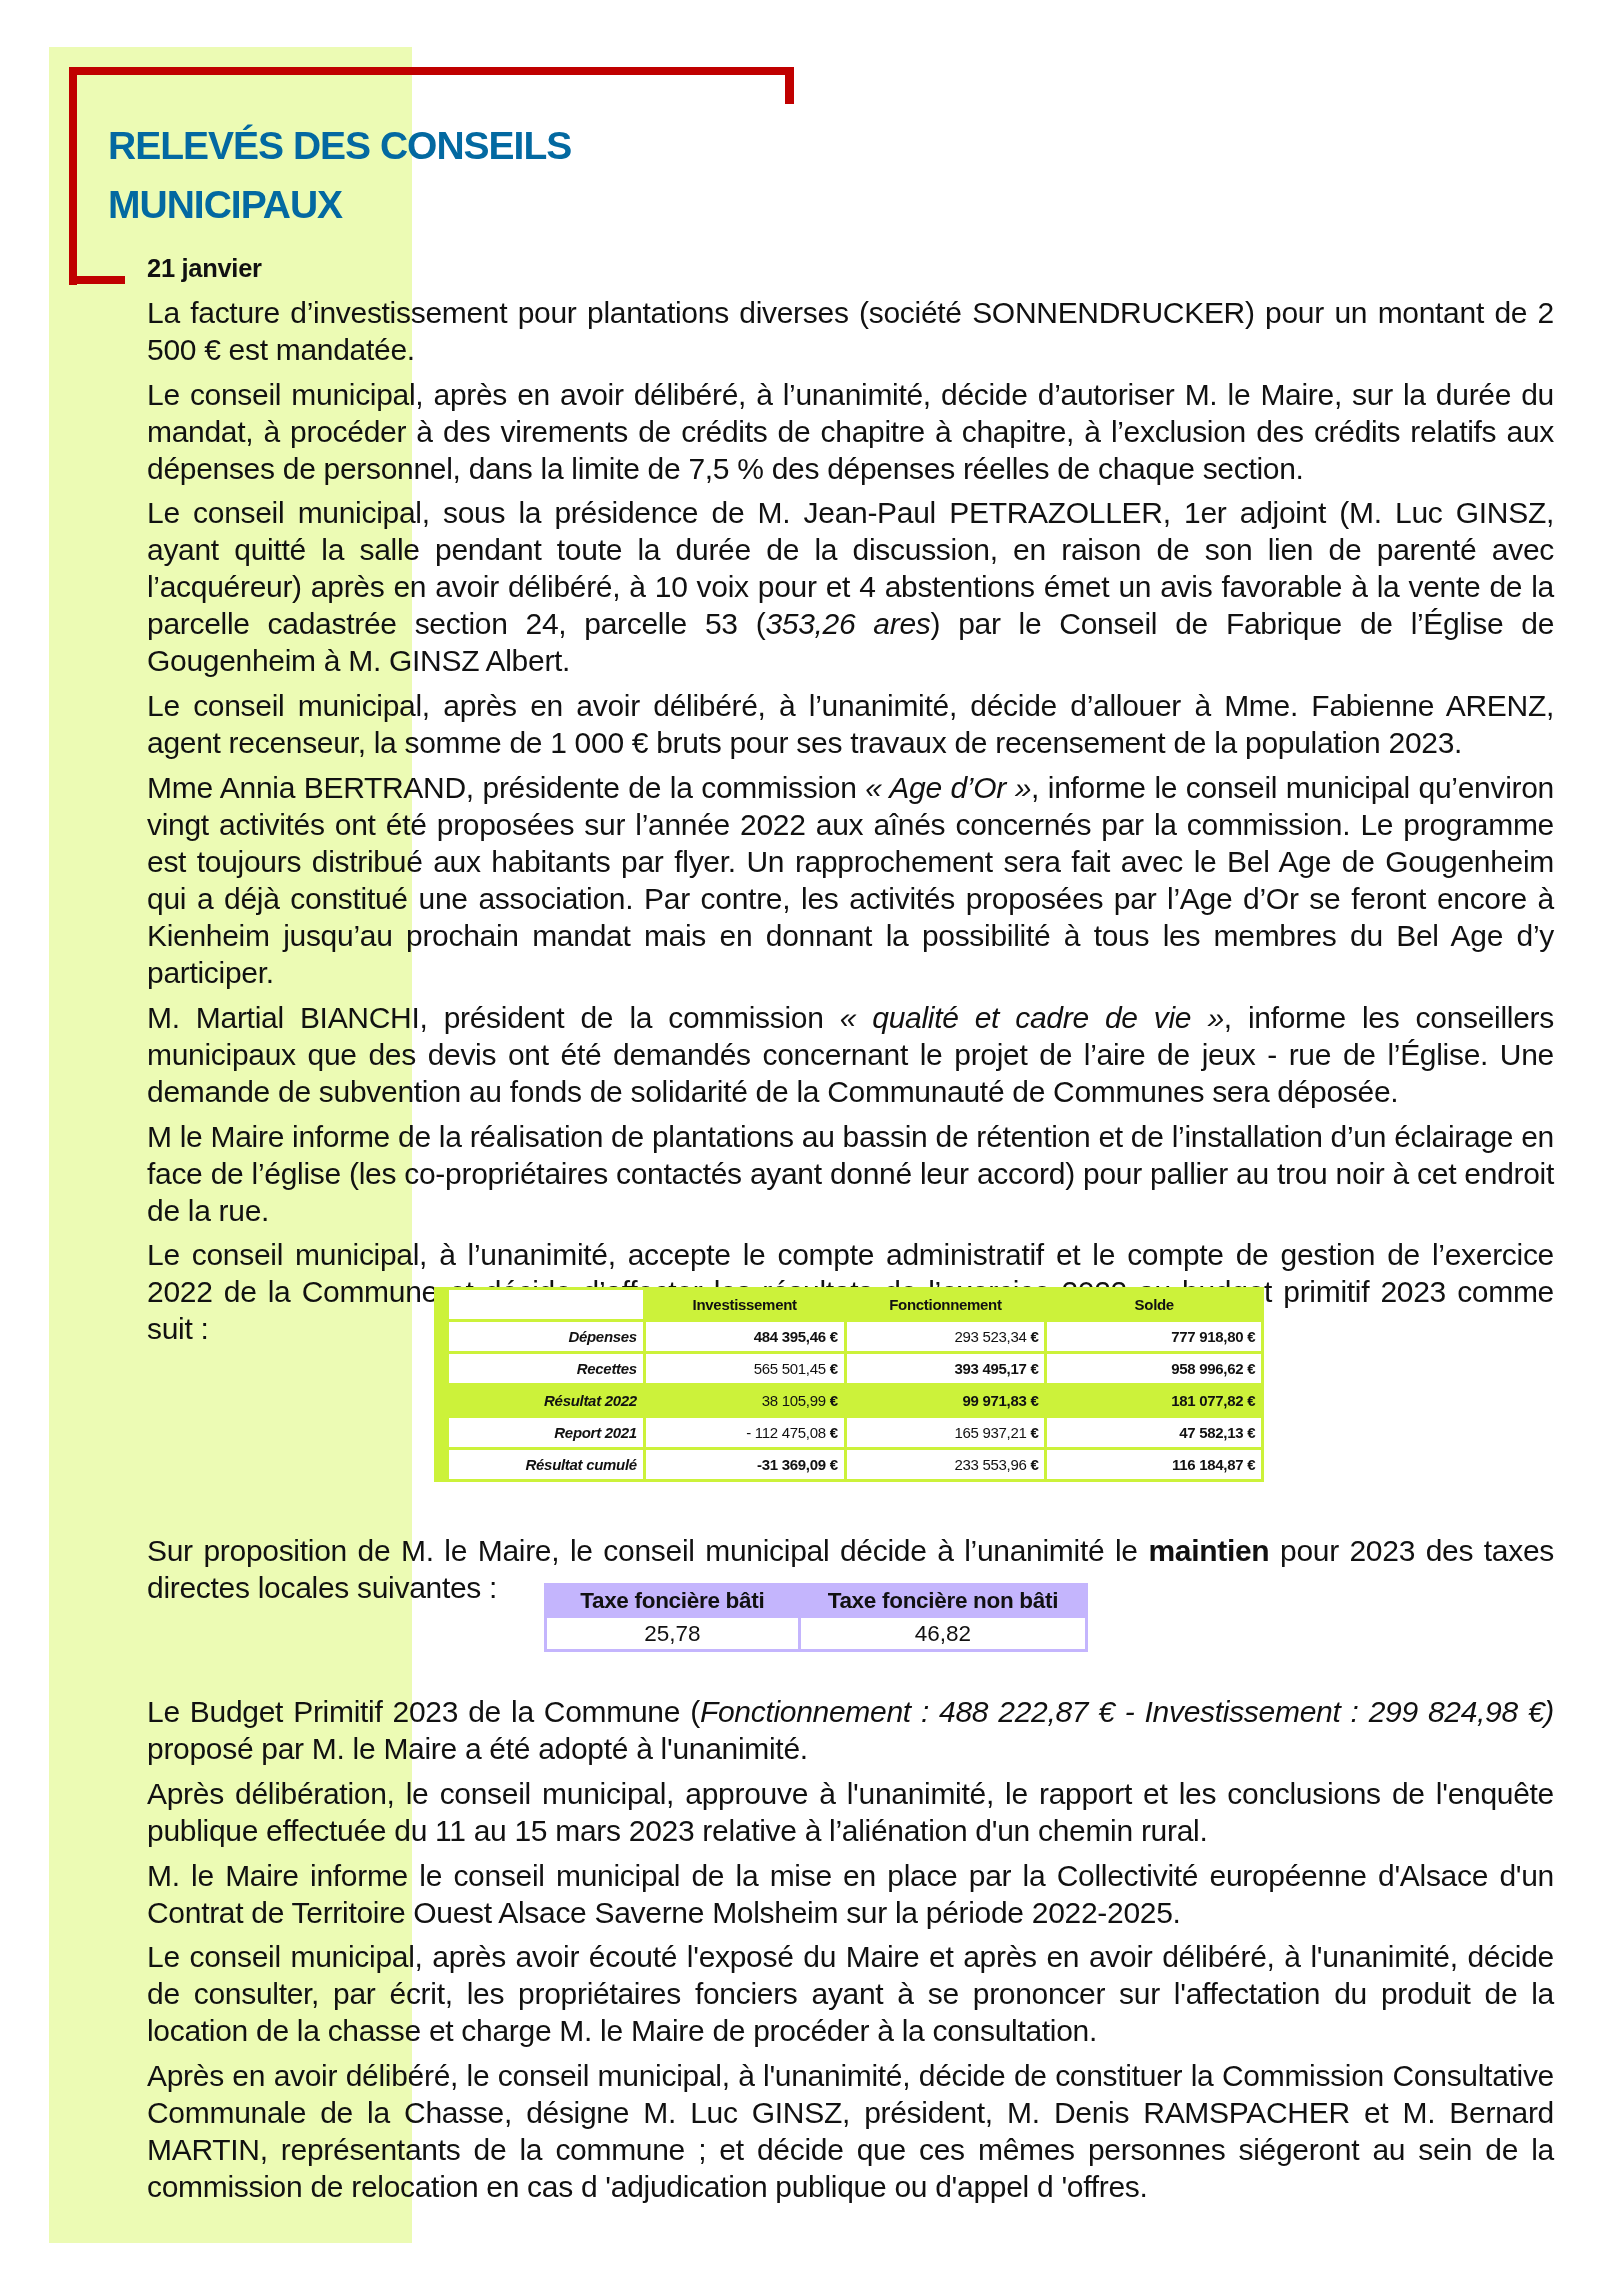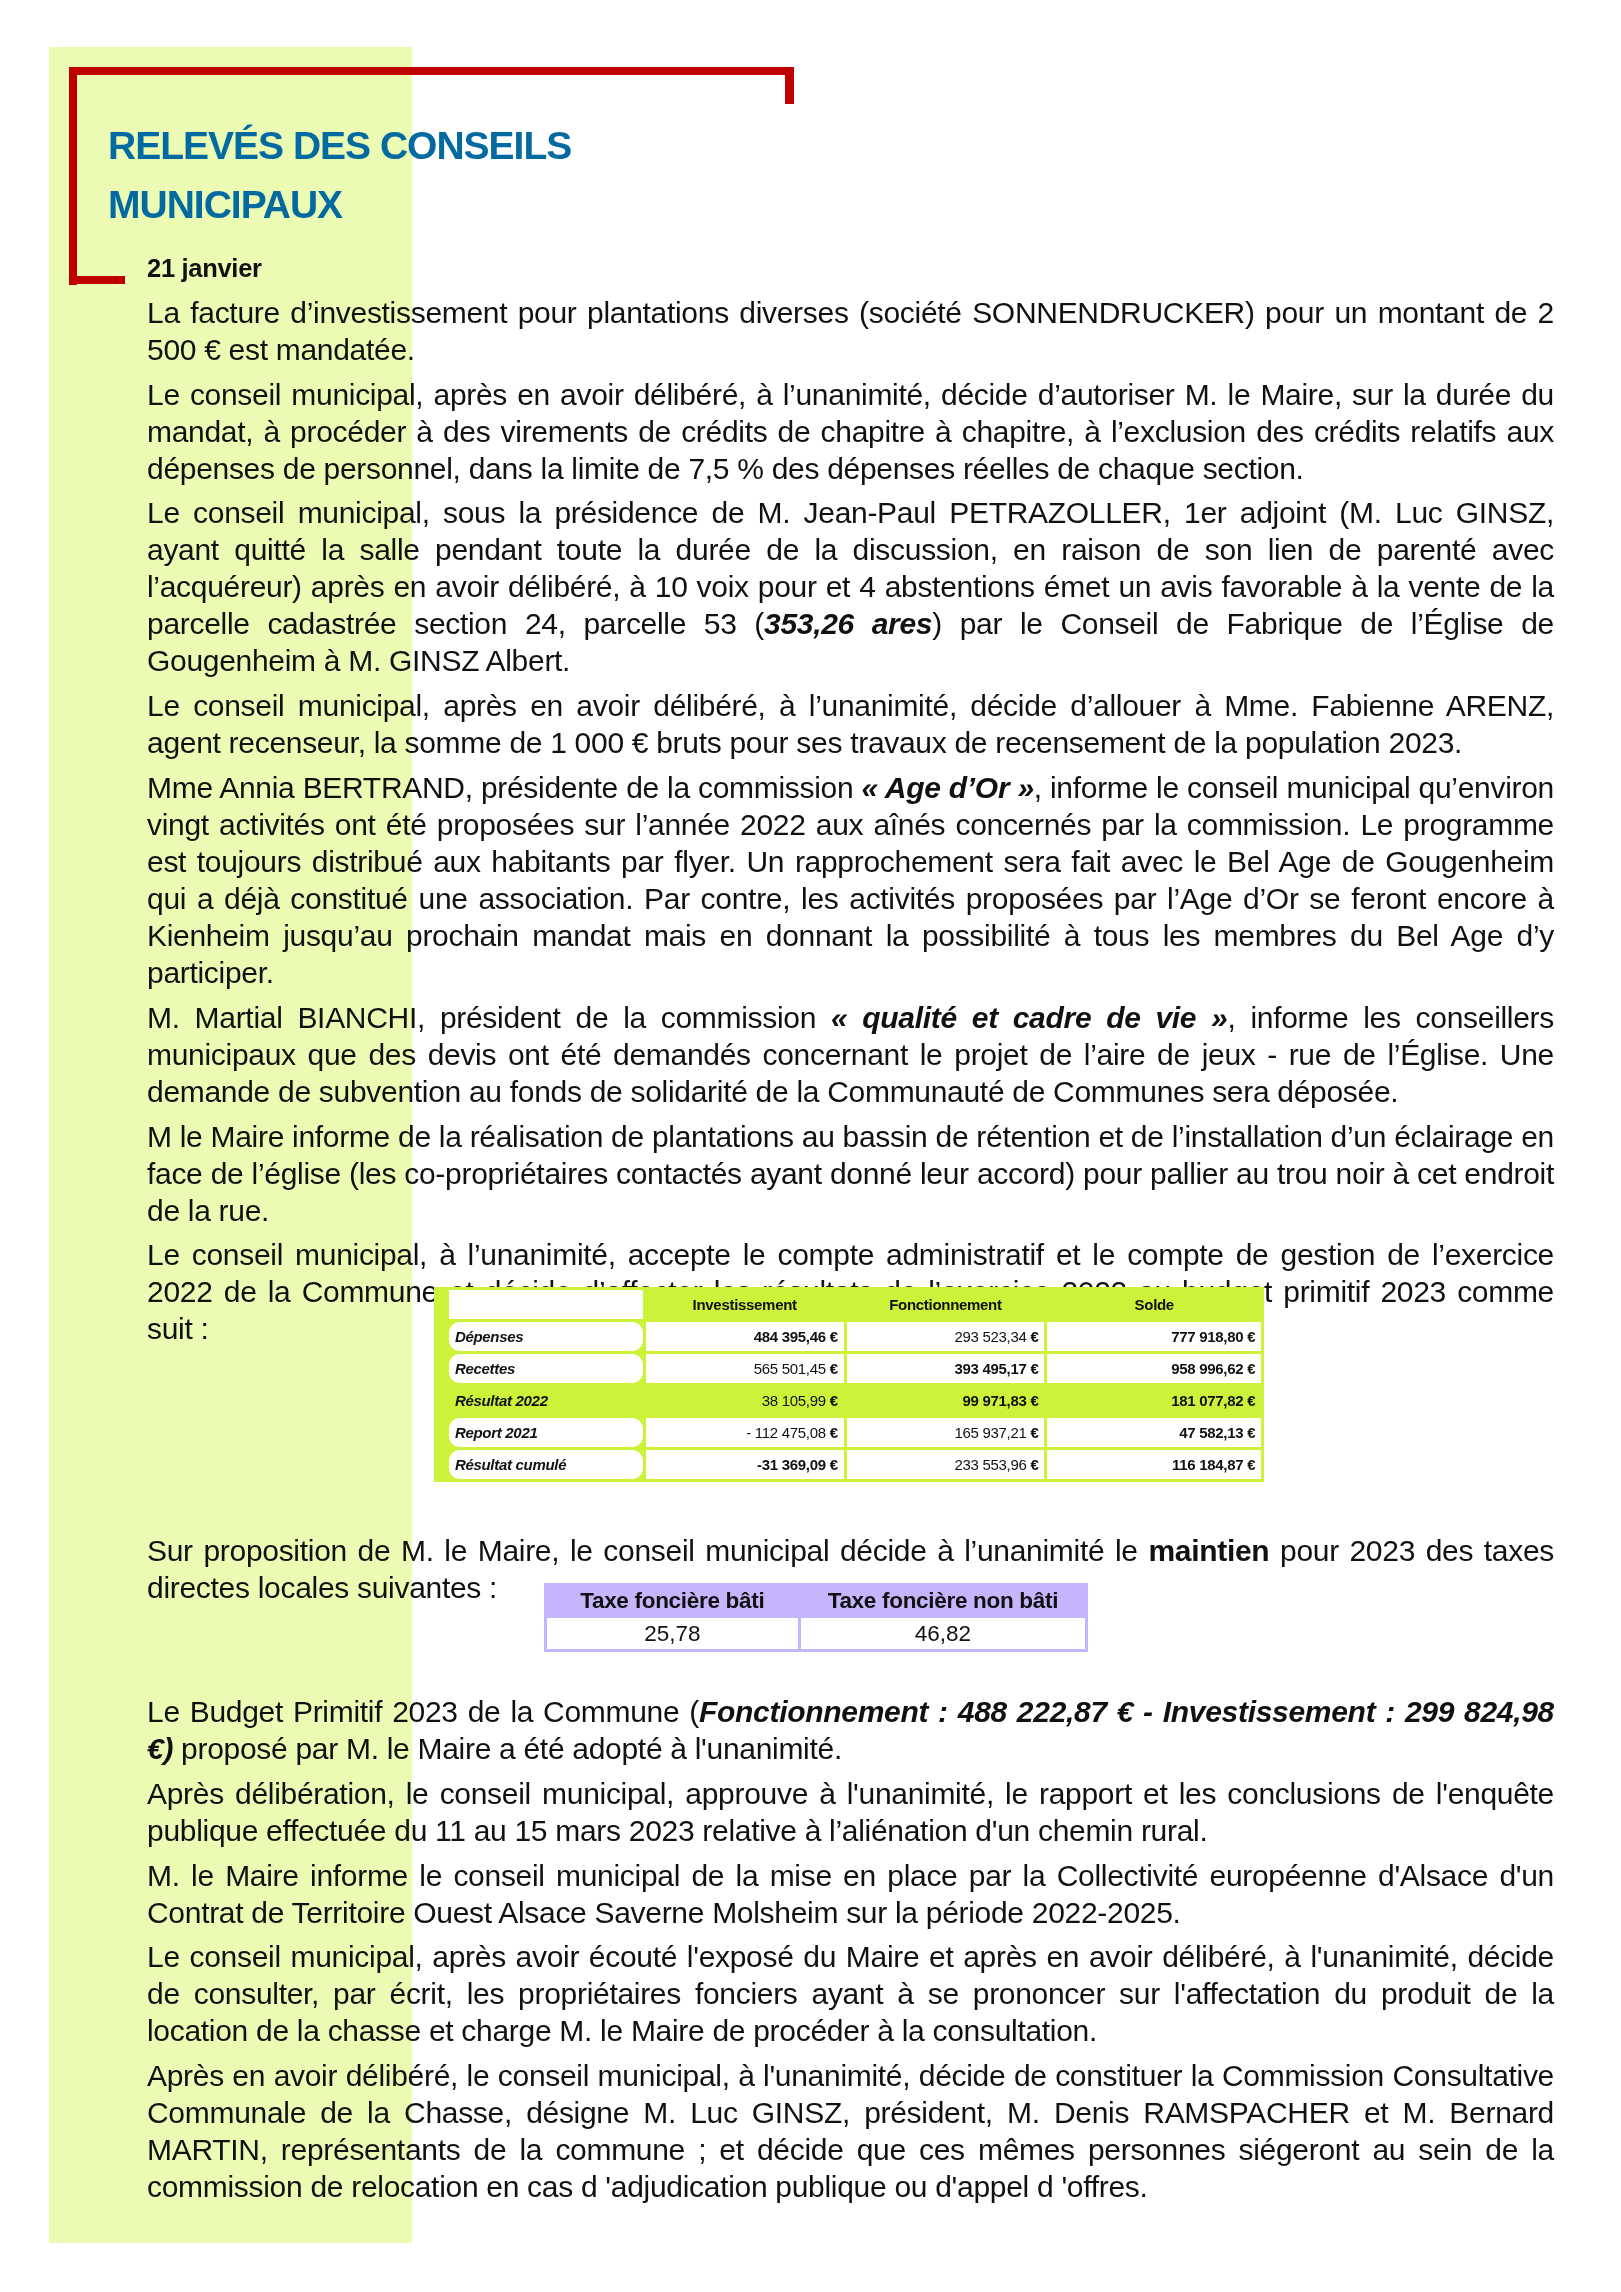--- a/index.html
+++ b/index.html
@@ -8,30 +8,30 @@
   .green-bar { position:absolute; left:49px; top:47px; width:363px; height:2196px; background:#ecfbb4; }
   .bracket-top { position:absolute; left:69px; top:67px; width:725px; height:7.8px; background:#c00000; }
   .bracket-right { position:absolute; left:785px; top:67px; width:8.8px; height:37px; background:#c00000; }
   .bracket-left { position:absolute; left:69px; top:67px; width:7.8px; height:218px; background:#c00000; }
   .bracket-bottom { position:absolute; left:69px; top:276px; width:56px; height:7.8px; background:#c00000; }
   .title { position:absolute; left:108px; top:116px; margin:0; font-size:39px; line-height:59px;
            font-weight:bold; color:#0369a1; letter-spacing:-1px; }
   .content { position:absolute; left:147px; top:250px; width:1407px; }
   .section-heading { font-size:25.5px; font-weight:bold; margin:0 0 7.8px 0; line-height:36px; letter-spacing:-0.3px; }
   .para { font-size:30px; line-height:37px; text-align:justify; margin:0 0 7.8px 0; letter-spacing:-0.3px; hyphens:manual; }
-  .para i { font-style:italic;font-weight:bold; }
+  .para i { font-style:italic; }
   .spacer-heading { margin-top:29px; }
   
   .budget-table { position:absolute; left:434px; top:1287px; border-collapse:separate;
                   border-spacing:3.9px; background:#ccf23a; font-size:15px;padding-left:12px; }
   .budget-table td, .budget-table th { height:29px; padding:0 5.9px; line-height:29px; white-space:nowrap; }
   .budget-table th { font-weight:bold; text-align:center; background:#ccf23a; letter-spacing:-0.3px; }
   .budget-table th.blank { background:#ffffff; }
   .budget-table td { background:#ffffff; text-align:right; letter-spacing:-0.3px; }
-  .budget-table td.label { font-weight:bold; font-style:italic; text-align:left;border-radius:11px; }
+  .budget-table td.label { font-weight:bold; font-style:italic; text-align:right; }
   .budget-table tr.hl td { background:#ccf23a; }
   .budget-table td.bold { font-weight:bold; }
   .budget-table .eur { font-weight:bold; }
   .col-label { width:182px; } .col-num { width:186px; } .col-solde { width:202px; }
   
   .tax-table { position:absolute; left:544px; top:1583px; border-collapse:separate; border-spacing:3.9px;
                background:#c4b5fd; font-size:22.5px; }
   .tax-table th { font-weight:bold; padding:0 9.8px; height:29px; line-height:29px; letter-spacing:-0.3px; }
   .tax-table td { background:#fff; text-align:center; height:29px; line-height:29px; }
   .tax-table .c1 { width:231px; } .tax-table .c2 { width:265px; }

